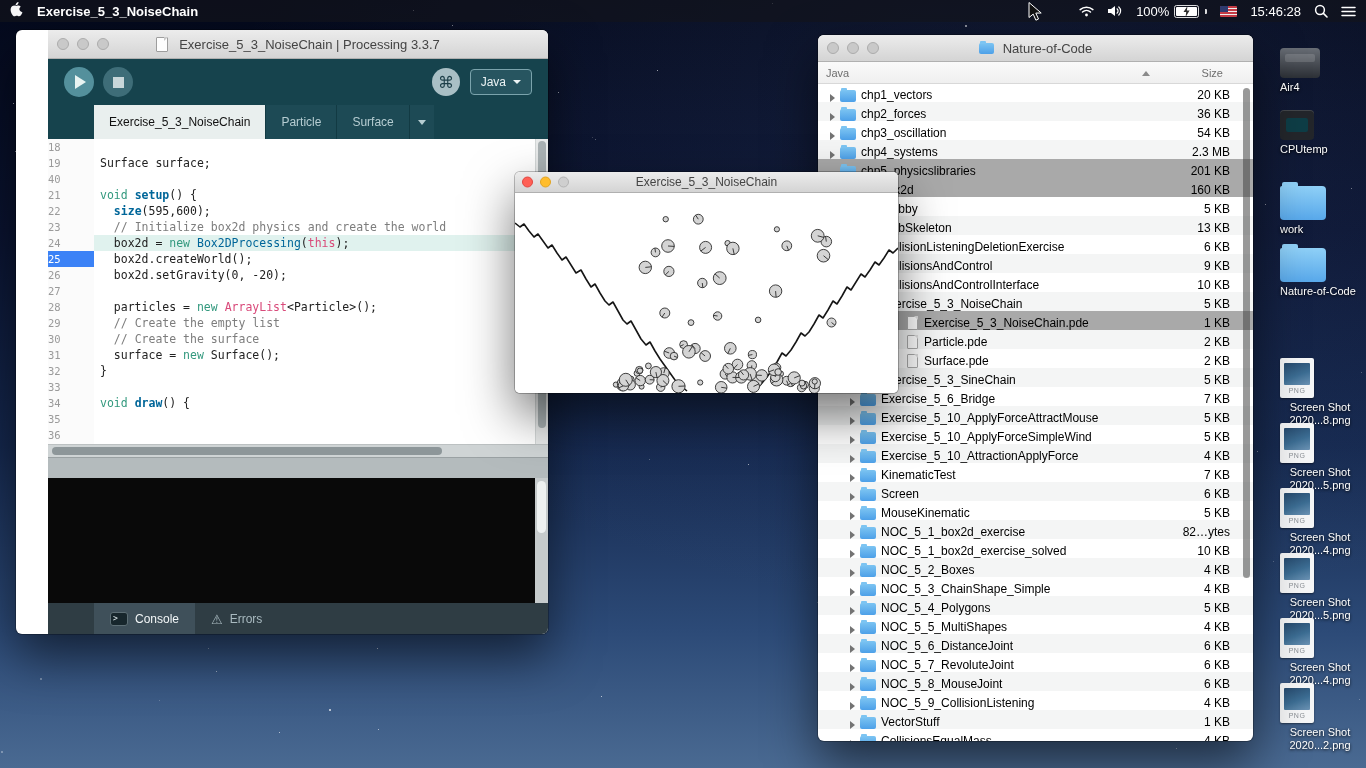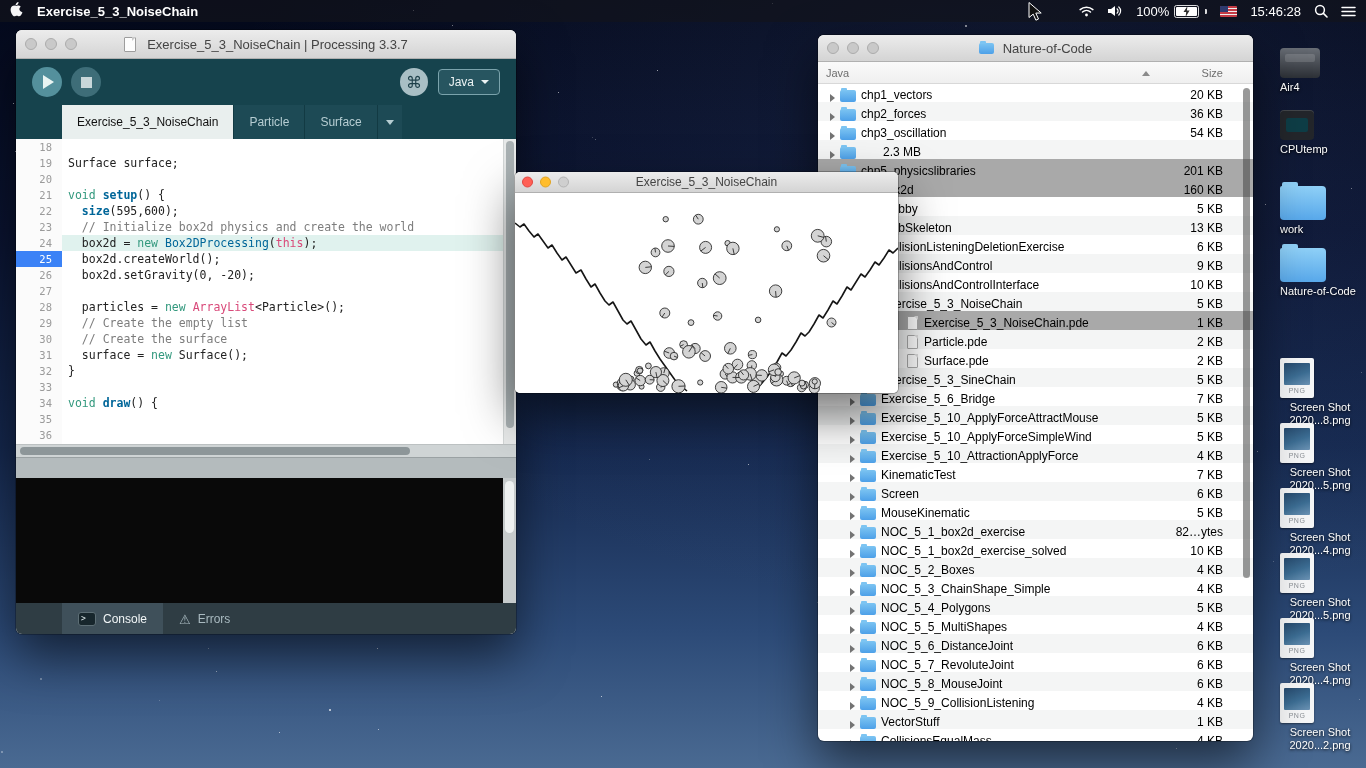--- a/index.html
+++ b/index.html
@@ -31,21 +31,21 @@
     box-shadow:0 22px 50px rgba(0,0,0,.55),0 0 0 1px rgba(0,0,0,.25);}
   .titlebar{background:linear-gradient(#ececec,#d4d4d4);border-bottom:1px solid #b0b0b0;
     display:flex;align-items:center;justify-content:center;position:relative;color:#444;}
   .lights{position:absolute;left:9px;top:50%;transform:translateY(-50%);display:flex;gap:8px;}
   .light{width:12px;height:12px;border-radius:50%;background:#c9c9c9;border:1px solid #acacac;box-sizing:border-box;}
   .light.red{background:#ff6056;border-color:#e14640;}
   .light.yellow{background:#ffbd2d;border-color:#e0a322;}
   .light.gray{background:#cfcfcf;border-color:#b3b3b3;}
 
   
-  .pde-window{left:16px;top:30px;width:500px;height:604px;z-index:20;background:#fff;}
+  .pde-window{left:16px;top:30px;width:500px;height:604px;z-index:20;background:#fff;padding-left:32px;}
   .pde-titlebar{height:28px;font-size:13px;gap:6px;}
   .doc-ico{width:10px;height:13px;background:#fdfdfd;border:1px solid #9d9d9d;border-radius:1px;position:relative;margin-right:5px;}
   .doc-ico::before{content:'';position:absolute;right:-1px;top:-1px;border-left:4px solid #c9c9c9;border-bottom:4px solid transparent;}
   .pde-toolbar{height:46px;background:#16434d;position:relative;display:flex;align-items:center;}
   .tb-btn{width:30px;height:30px;border-radius:50%;display:flex;align-items:center;justify-content:center;cursor:default;}
   .tb-run{background:#54909c;margin-left:16px;}
   .tb-run i{width:0;height:0;border-left:11px solid #e9f4f2;border-top:7px solid transparent;border-bottom:7px solid transparent;margin-left:3px;}
   .tb-stop{background:#3e6d78;margin-left:9px;}
   .tb-stop i{width:11px;height:11px;background:#c9d7da;}
   .tb-debug{position:absolute;right:88px;top:9px;width:28px;height:28px;border-radius:50%;
@@ -53,21 +53,21 @@
   .mode-btn{position:absolute;right:16px;top:10px;height:26px;padding:0 10px;border:1px solid #7ba3ac;border-radius:4px;
     background:#275560;color:#ecf3f4;font-size:12px;display:flex;align-items:center;gap:7px;box-sizing:border-box;}
   .mode-caret{width:0;height:0;border-top:4px solid #ecf3f4;border-left:4px solid transparent;border-right:4px solid transparent;}
   .pde-tabbar{height:34px;background:#16434d;display:flex;align-items:stretch;padding-left:46px;}
   .pde-tab{padding:0 15px;display:flex;align-items:center;font-size:12px;color:#b6cdd2;background:#1d4a55;border-right:1px solid #123a43;white-space:nowrap;}
   .pde-tab.active{background:#e9efee;color:#111;}
   .tab-menu{width:24px;display:flex;align-items:center;justify-content:center;background:#1d4a55;}
   .tab-menu i{width:0;height:0;border-top:5px solid #b6cdd2;border-left:4px solid transparent;border-right:4px solid transparent;}
   .pde-editor{position:relative;height:305px;background:#fff;display:flex;overflow:hidden;}
   .gutter{width:46px;background:#fbfbfb;font-family:"DejaVu Sans Mono",monospace;font-size:10.5px;line-height:16px;color:#9a9a9a;box-sizing:border-box;}
-  .gut-line{height:16px;text-align:right;padding-right:10px;}
+  .gut-line{height:16px;text-align:left;padding-right:10px;}
   .gut-line.gut-hl{background:#3b82f6;color:#fff;}
   .code-area{flex:1;font-family:"DejaVu Sans Mono",monospace;font-size:11.5px;line-height:16px;color:#222;}
   .code-line{height:16px;white-space:pre;padding-left:6px;}
   .code-line.code-hl{background:#e0f2ee;}
   .tok-c{color:#7d7d7d;}
   .tok-k{color:#33997e;}
   .tok-f{color:#006699;font-weight:bold;}
   .tok-f2{color:#006699;}
   .tok-t{color:#d94a7a;}
   .tok-p{color:#222;}
@@ -113,21 +113,21 @@
   .f-row.sel{background:#a9a9a9;}
   .f-indent{flex:0 0 auto;height:1px;}
   .tri{flex:0 0 12px;width:12px;display:flex;align-items:center;justify-content:center;}
   .tri.right::before{content:'';border-left:5px solid #737373;border-top:4px solid transparent;border-bottom:4px solid transparent;}
   .tri.down::before{content:'';border-top:5px solid #737373;border-left:4px solid transparent;border-right:4px solid transparent;}
   .icon-folder{flex:0 0 16px;width:16px;height:12px;background:linear-gradient(#7cc4f2,#4da0e8);border-radius:2px;position:relative;margin:0 5px 0 2px;}
   .icon-folder::before{content:'';position:absolute;top:-2px;left:1px;width:6px;height:3px;background:#7cc4f2;border-radius:1px 1px 0 0;}
   .icon-file{flex:0 0 11px;width:11px;height:14px;background:#fff;border:1px solid #ababab;border-radius:1px;margin:0 6px 0 3px;position:relative;box-sizing:border-box;}
   .icon-file::before{content:'';position:absolute;right:-1px;top:-1px;border-top:4px solid #dcdcdc;border-left:4px solid transparent;}
   .f-name{flex:1 1 auto;white-space:nowrap;overflow:hidden;}
-  .f-size{flex:0 0 90px;text-align:right;padding-right:30px;box-sizing:border-box;}
+  .f-size{flex:0 0 90px;text-align:right;padding-right:23px;box-sizing:border-box;}
   .fd-scroll{position:absolute;right:3px;top:53px;width:7px;height:490px;background:rgba(70,70,70,.55);border-radius:4px;}
 
   
   .desk-item{position:absolute;left:1280px;width:84px;display:flex;flex-direction:column;align-items:flex-start;z-index:5;}
   .desk-art{height:40px;display:flex;align-items:flex-end;justify-content:center;}
   .desk-label{margin-top:3px;font-size:11px;color:#fff;text-align:center;text-shadow:0 1px 3px rgba(0,0,0,.95);line-height:13px;max-width:80px;overflow-wrap:break-word;}
   .big-folder{width:46px;height:34px;background:linear-gradient(180deg,#8fd0f7 0%,#58a8ea 100%);border-radius:2px 4px 4px 4px;position:relative;}
   .big-folder::before{content:'';position:absolute;top:-4px;left:2px;width:16px;height:5px;background:#8fd0f7;border-radius:2px 2px 0 0;}
   .pic-page{width:34px;height:40px;background:#f5f6f7;border-radius:2px;box-shadow:0 1px 2px rgba(0,0,0,.45);
     display:flex;flex-direction:column;align-items:center;justify-content:center;gap:2px;}
@@ -410,20 +410,21 @@
           <span class="f-indent" style="width: 8px;"></span>
           <span class="tri right"></span>
           <span class="icon-folder"></span>
           <span class="f-name">chp3_oscillation</span>
           <span class="f-size">54 KB</span>
         </div>
         <div class="f-row alt">
           <span class="f-indent" style="width: 8px;"></span>
           <span class="tri right"></span>
           <span class="icon-folder"></span>
+          <span class="f-name">chp4_systems</span>
           <span class="f-size">2.3 MB</span>
         </div>
         <div class="f-row sel">
           <span class="f-indent" style="width: 8px;"></span>
           <span class="tri down"></span>
           <span class="icon-folder"></span>
           <span class="f-name">chp5_physicslibraries</span>
           <span class="f-size">201 KB</span>
         </div>
         <div class="f-row sel">
@@ -672,21 +673,21 @@
           <div class="pde-tab">Surface</div>
         </div>
       <div class="tab-menu">
           <i></i>
         </div>
     </div>
     <div class="pde-editor">
       <div class="gutter" id="gutter">
           <div class="gut-line">18</div>
           <div class="gut-line">19</div>
-          <div class="gut-line">20</div>
+          <div class="gut-line">40</div>
           <div class="gut-line">21</div>
           <div class="gut-line">22</div>
           <div class="gut-line">23</div>
           <div class="gut-line">24</div>
           <div class="gut-line gut-hl">25</div>
           <div class="gut-line">26</div>
           <div class="gut-line">27</div>
           <div class="gut-line">28</div>
           <div class="gut-line">29</div>
           <div class="gut-line">30</div>

